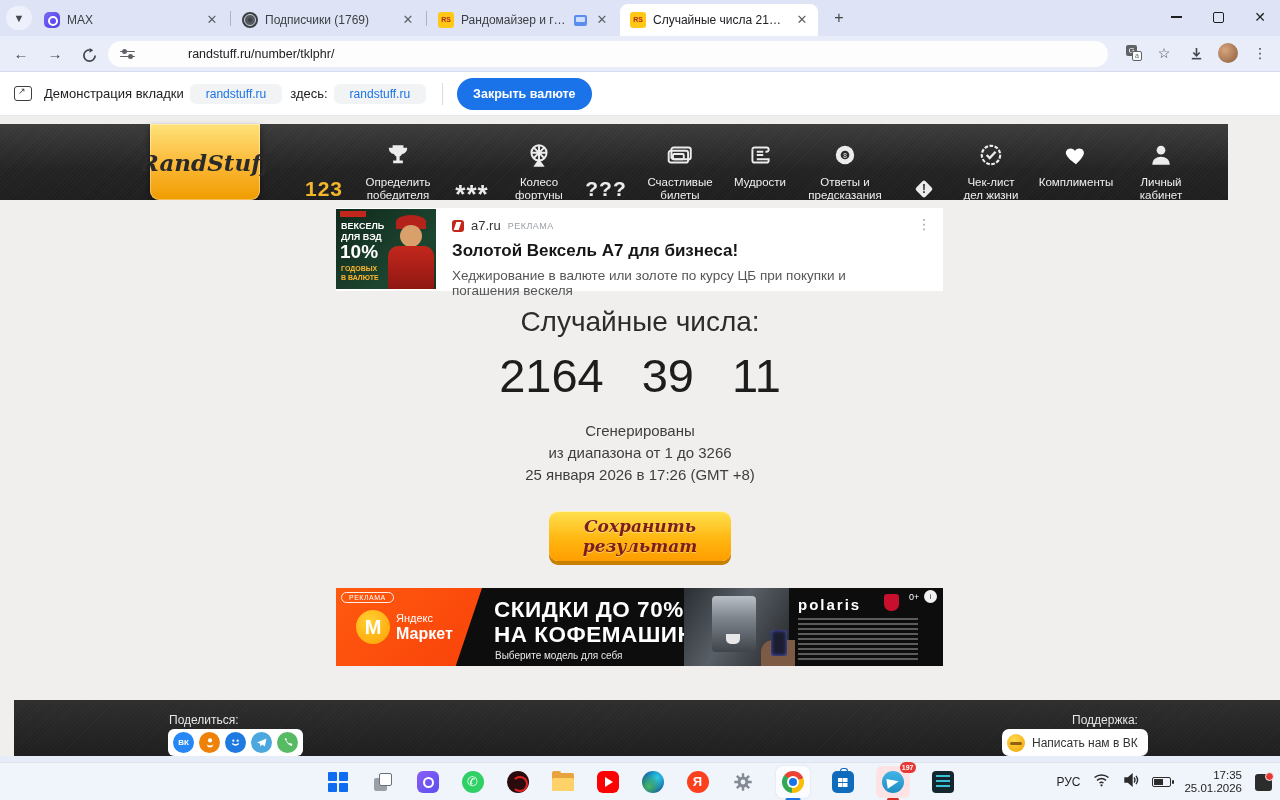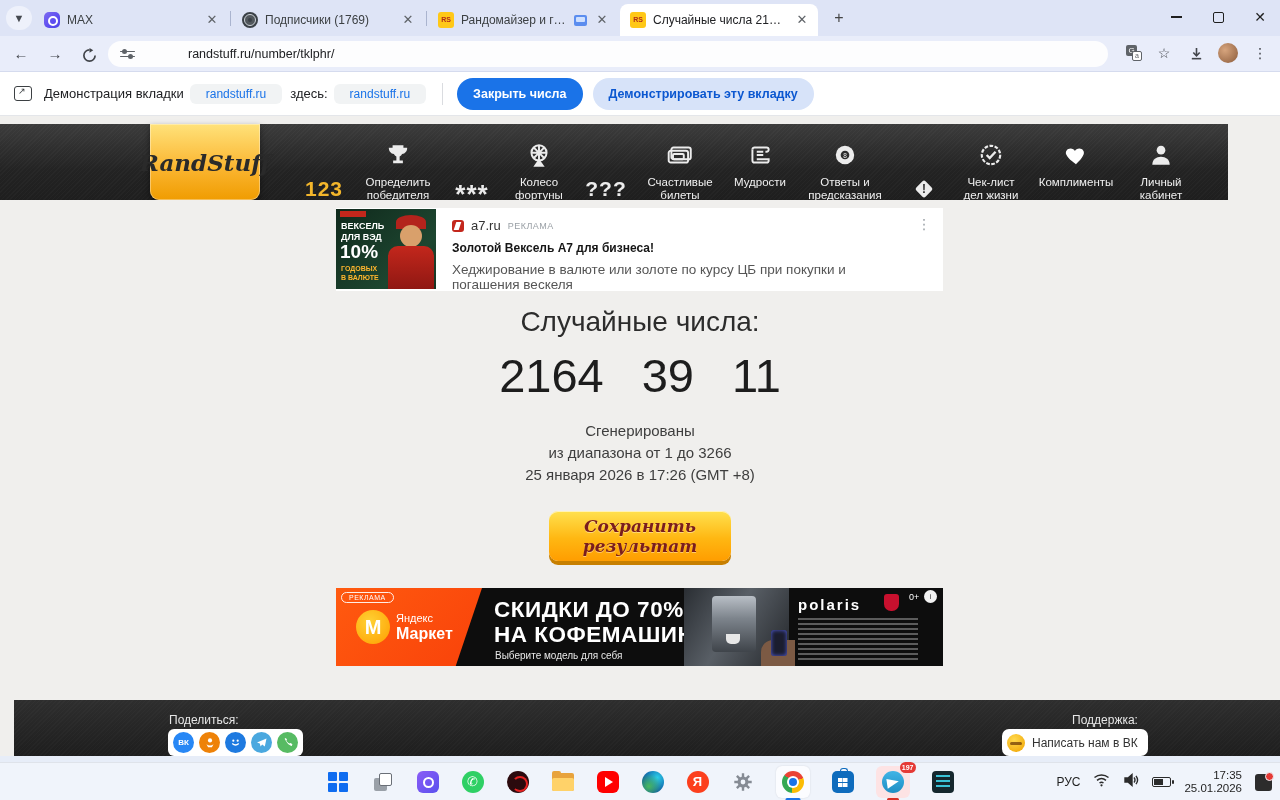--- a/index.html
+++ b/index.html
@@ -85,21 +85,21 @@
   .adimg .head { position:absolute; right:14px; top:16px; width:22px; height:22px; border-radius:50%; background:#d9a06b; }
   .adimg .hat { position:absolute; right:10px; top:6px; width:30px; height:14px; border-radius:50% 50% 0 0; background:#b3231c; }
   .adimg .body { position:absolute; right:2px; top:37px; width:46px; height:44px; border-radius:10px 10px 0 0; background:linear-gradient(#c3271c,#8e1712); }
   .adimg .tag { position:absolute; left:4px; top:2px; width:26px; height:6px; background:#c3271c; }
   .adtext { position:absolute; left:116px; top:10px; right:34px; }
   .adrow { display:flex; align-items:center; gap:7px; }
   .a7logo { width:12px; height:12px; border-radius:3px; background:#c3271c; position:relative; }
   .a7logo::after { content:""; position:absolute; left:3px; top:2px; width:5px; height:8px; background:#fff; transform:skewX(-18deg); }
   .a7dom { font-size:13px; color:#333; }
   .adlbl { font-size:9px; color:#9aa0a6; letter-spacing:.5px; }
-  .adtitle { margin-top:8px; font-size:12px; font-weight:bold; color:#161616; }
+  .adtitle { margin-top:8px; font-size:17px; font-weight:bold; color:#161616; }
   .adsub { margin-top:7px; font-size:13.5px; color:#555; }
   .addots { position:absolute; right:12px; top:8px; color:#9aa0a6; font-size:14px; }
 
   .heading { position:absolute; left:0; top:106px; width:100%; text-align:center; font-size:28px; color:#2c2c2c; }
   .numbers { position:absolute; left:0; top:148px; width:100%; display:flex; justify-content:center; gap:38px; font-size:47px; color:#1d1d1d; }
   .meta { position:absolute; left:0; top:220px; width:100%; text-align:center; font-size:15px; color:#3e3e3e; line-height:22px; }
 
   .savebtn { position:absolute; left:549px; top:311px; width:182px; height:50px; border:none; border-radius:9px;
     background:linear-gradient(#ffe14f,#ffb712 55%,#ff9d00); box-shadow:0 4px 0 #c77f00, inset 0 1px 0 rgba(255,255,255,.6);
     font-family:"DejaVu Serif",serif; font-style:italic; font-weight:bold; font-size:17px; color:#7a1d1d; text-shadow:0 1px 0 rgba(255,255,255,.4); }
@@ -251,22 +251,21 @@
     </div>
   </div>
 
   <div class="sharebar">
     <span class="scast"></span>
     <span>Демонстрация вкладки</span>
     <span class="pill">randstuff.ru</span>
     <span class="here">здесь:</span>
     <span class="pill">randstuff.ru</span>
     <span class="vdiv"></span>
-    <button class="btn-primary">Закрыть числа</button>
-    <button class="btn-tonal">Демонстрировать эту вкладку</button>
+    <button class="btn-primary">Закрыть валюте</button>
   </div>
 
   <div class="sitenav">
     <div class="logo">
         <span>RandStuff</span>
       </div>
     <div class="menu">
       <div class="nitem w-s active">
         <div class="nicon glyph">123</div>
         <div class="nlabel">Числа</div>

